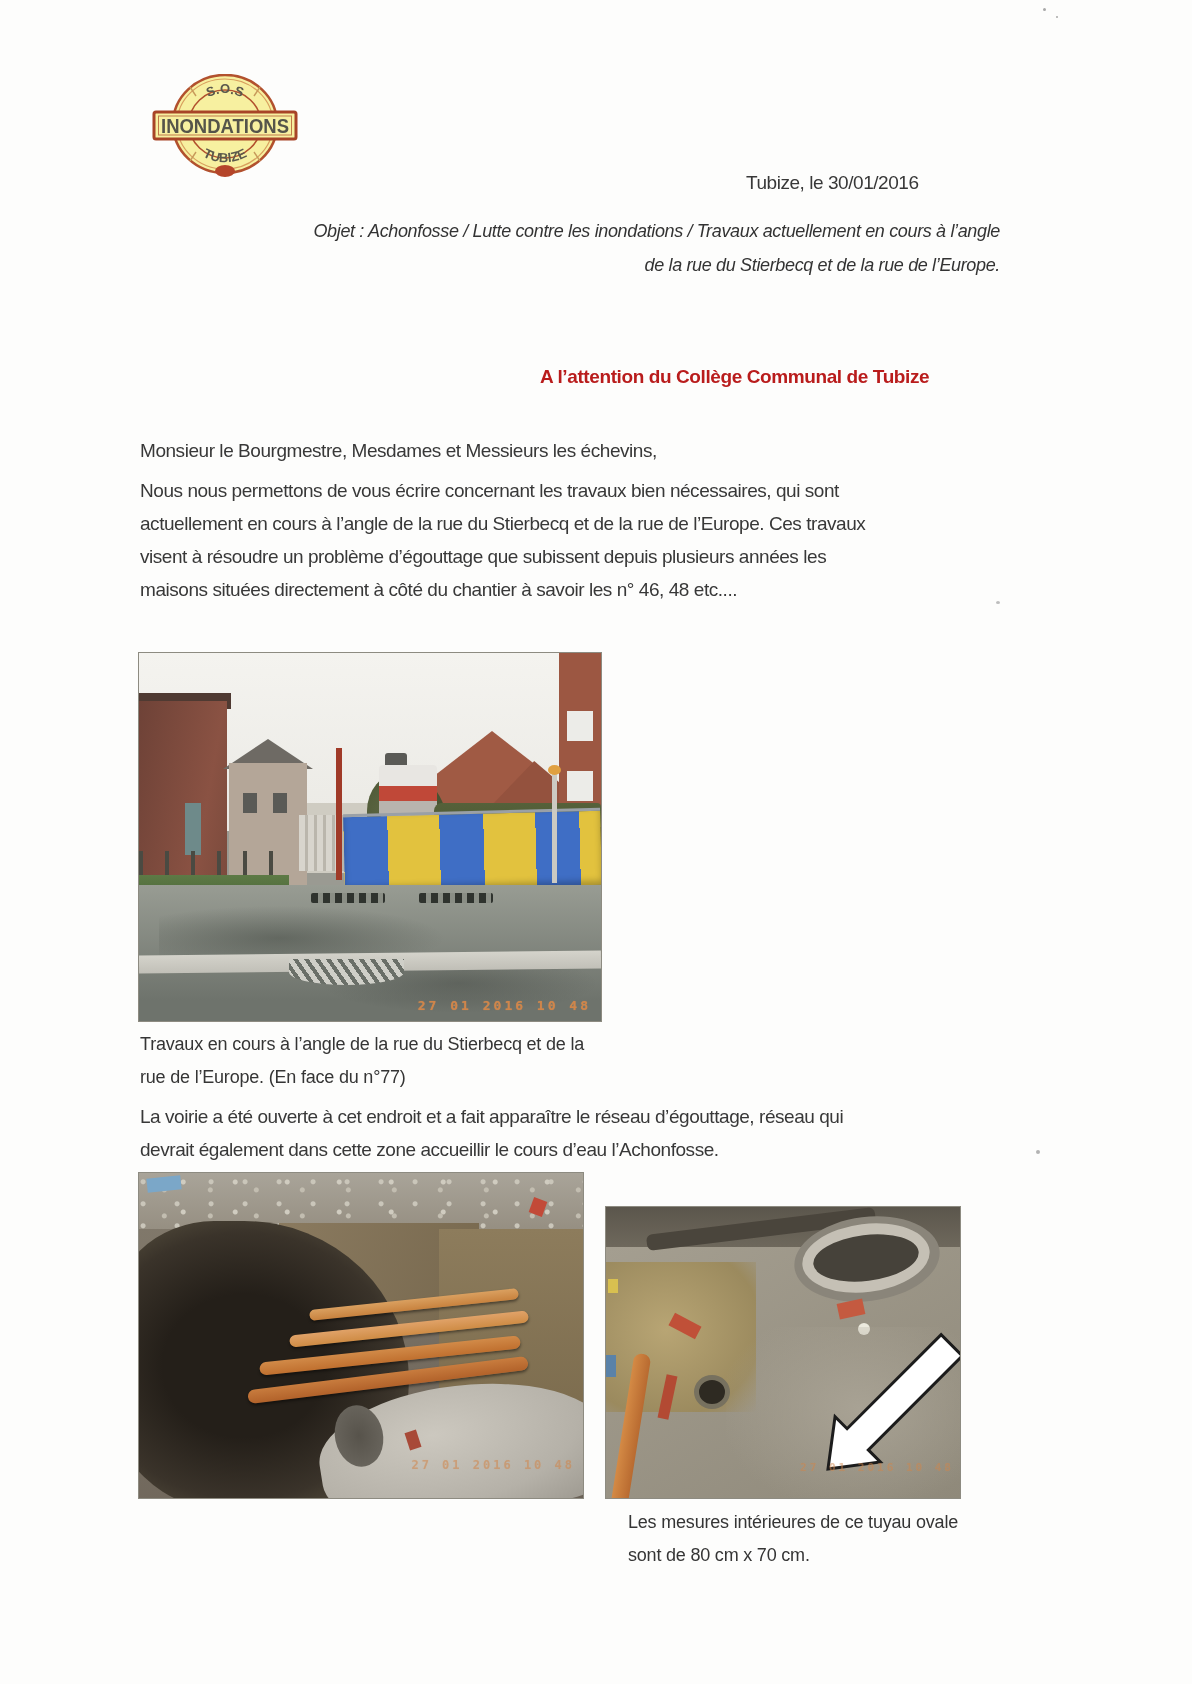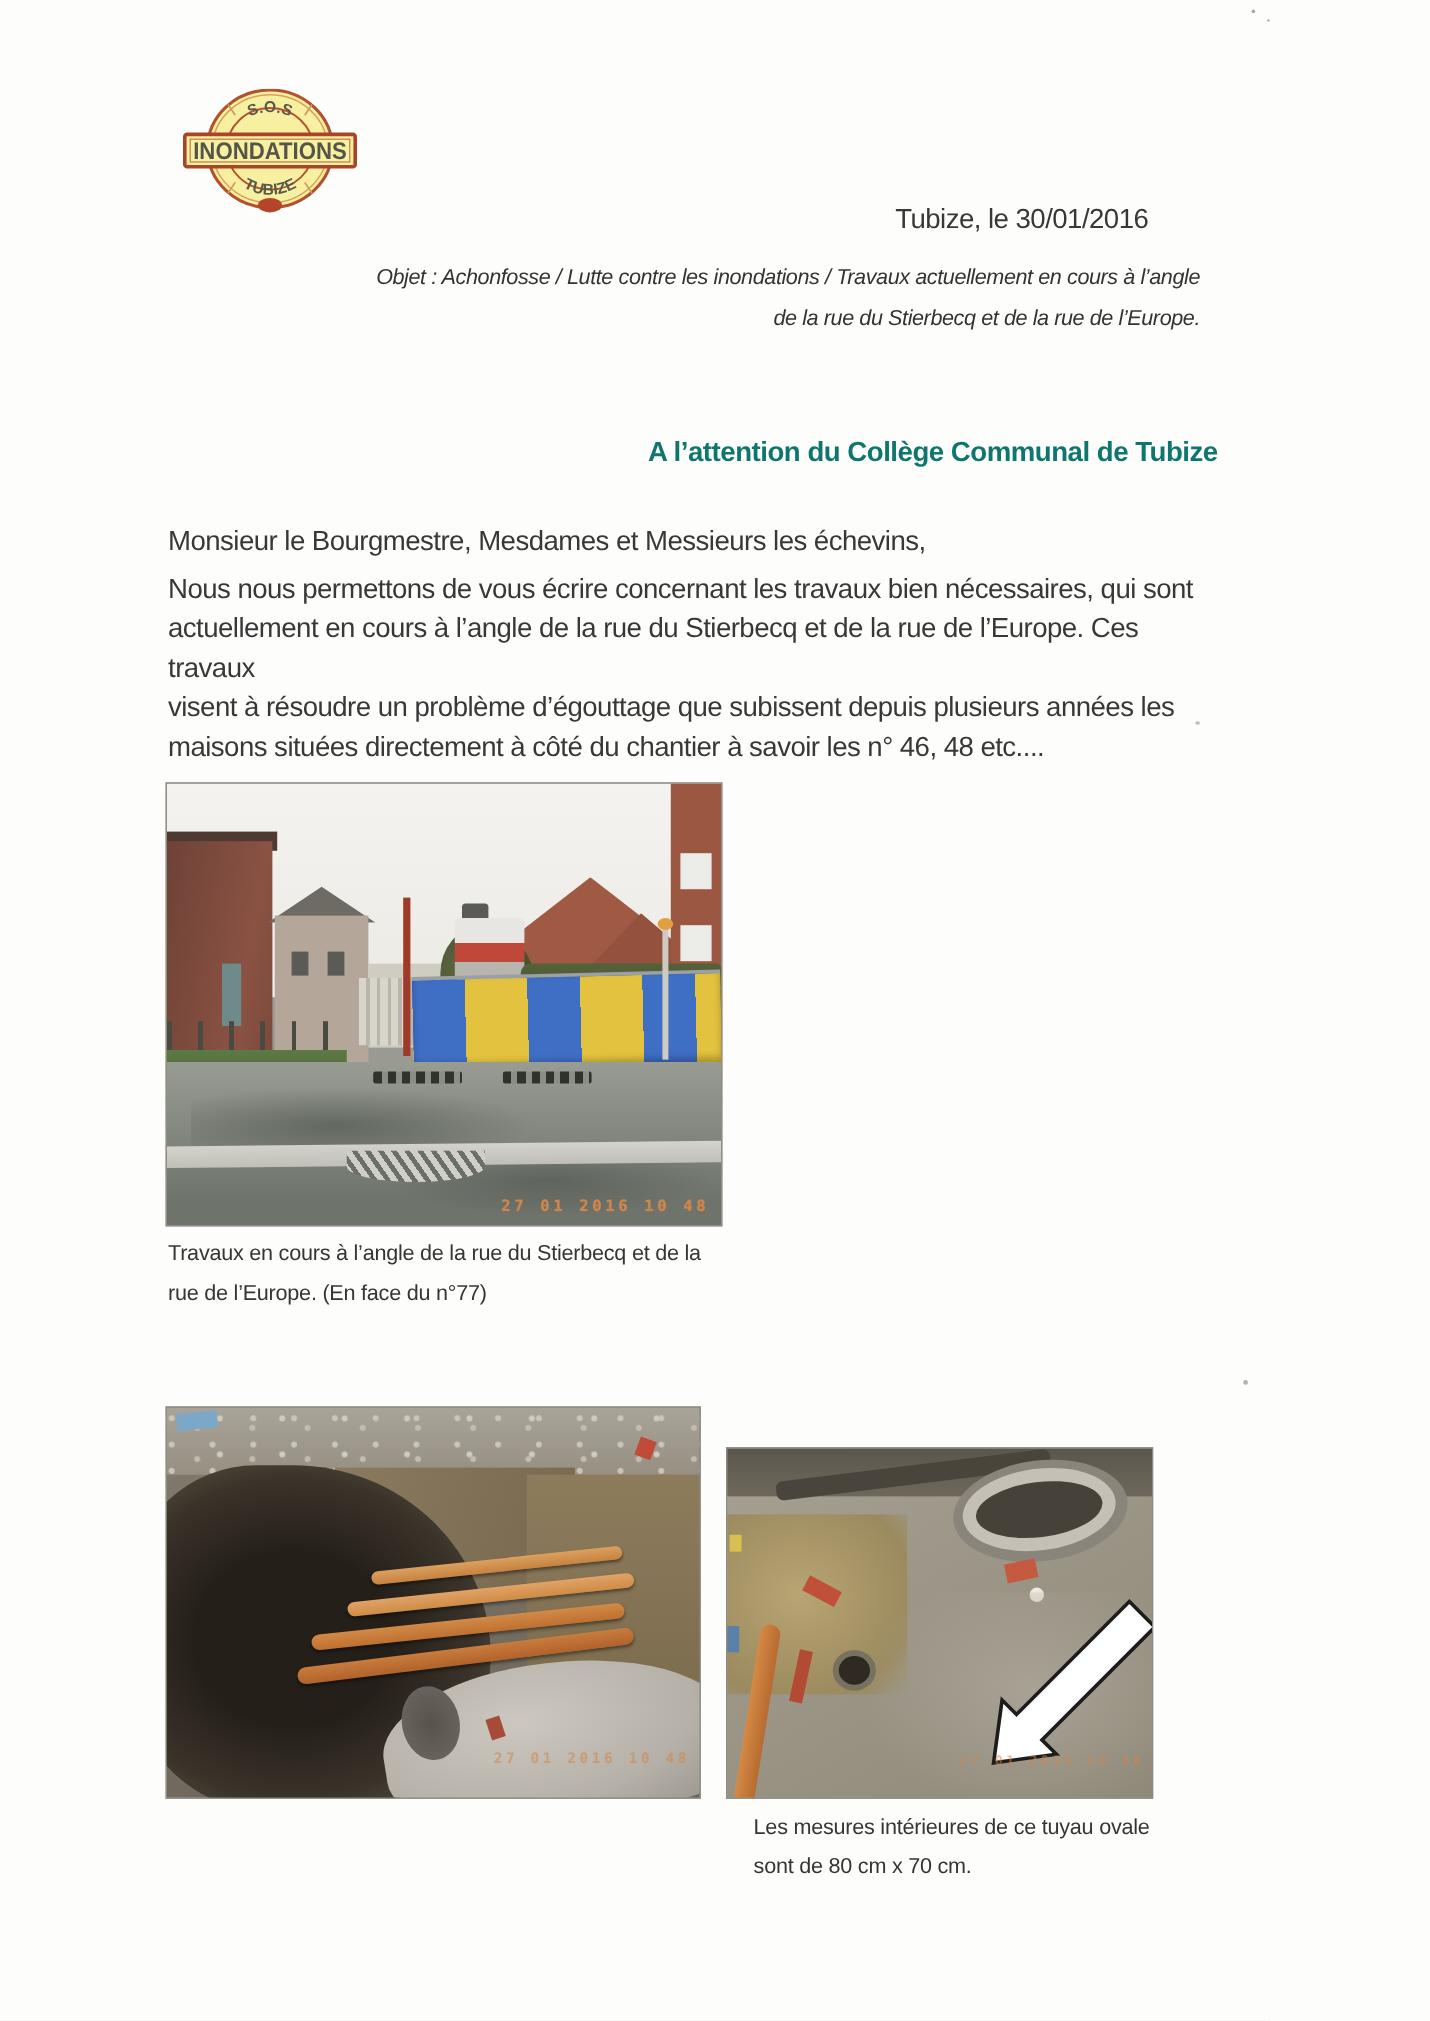--- a/index.html
+++ b/index.html
@@ -1,22 +1,22 @@
 <!DOCTYPE html>
 <html><head>
 <meta charset="utf-8">
 <style>
   html,body{margin:0;padding:0;background:#e9e9e9;}
   .page{position:relative;width:1192px;height:1684px;background:#fdfdfc;overflow:hidden;
         font-family:"Liberation Sans",sans-serif;color:#3a3a3a;}
   .abs{position:absolute;}
   .txt{white-space:pre-line;}
-  .body-txt{font-size:23px;line-height:33px;letter-spacing:-0.45px;color:#383838;}
+  .body-txt{font-size:19px;line-height:33px;letter-spacing:-0.45px;color:#383838;}
   .subject{font-size:18px;font-style:italic;line-height:34px;letter-spacing:-0.35px;color:#333;}
-  .bold{font-weight:bold;color:#0f766e;letter-spacing:-0.4px;}
+  .bold{font-weight:bold;color:#b91c1c;letter-spacing:-0.4px;}
   .caption{font-size:18px;line-height:33px;letter-spacing:-0.2px;color:#353535;}
   .photo{overflow:hidden;border:1px solid #8d8b81;background:#9a9a92;}
   .stamp{font-family:"DejaVu Sans Mono",monospace;font-weight:bold;font-size:13px;
          letter-spacing:3px;color:#d0854a;text-shadow:0 0 1px rgba(220,150,90,.6);}
   .speck{border-radius:50%;background:#a8a8a8;}
   
   .p1-sky{left:0;top:0;width:100%;height:178px;background:linear-gradient(#f4f3ef,#ebeae5);}
   .p1-houseL{left:0;top:48px;width:88px;height:196px;background:linear-gradient(100deg,#6e4237,#8a5243 70%,#7a4a3c);}
   .p1-houseL-roof{left:0;top:40px;width:92px;height:16px;background:#4f3a32;}
   .p1-door{left:46px;top:150px;width:16px;height:52px;background:#6e8a8a;}
@@ -171,20 +171,22 @@
     <div class="abs p1-drain" style="left:172px;width:74px;"></div>
     <div class="abs p1-drain" style="left:280px;width:74px;"></div>
     <div class="abs p1-line"></div>
     <div class="abs p1-manhole"></div>
     <div class="abs stamp" style="right:10px;bottom:8px;">27 01 2016 10 48</div>
   </figure>
 
   <div class="abs txt caption" style="left:140px;top:1028px;">Travaux en cours à l’angle de la rue du Stierbecq et de la
 rue de l’Europe. (En face du n°77)</div>
 
+  <div class="abs txt body-txt" style="left:140px;top:1100px;width:880px;">La voirie a été ouverte à cet endroit et a fait apparaître le réseau d’égouttage, réseau qui
+devrait également dans cette zone accueillir le cours d’eau l’Achonfosse.</div>
 
   <figure class="abs photo" style="left:138px;top:1172px;width:444px;height:325px;margin:0;">
     <div class="abs p2-base"></div>
     <div class="abs p2-top"></div>
     <div class="abs p2-blue"></div>
     <div class="abs p2-red"></div>
     <div class="abs p2-wall"></div>
     <div class="abs p2-sandR"></div>
     <div class="abs p2-trench"></div>
     <div class="abs pipe p2-pipe1"></div>

